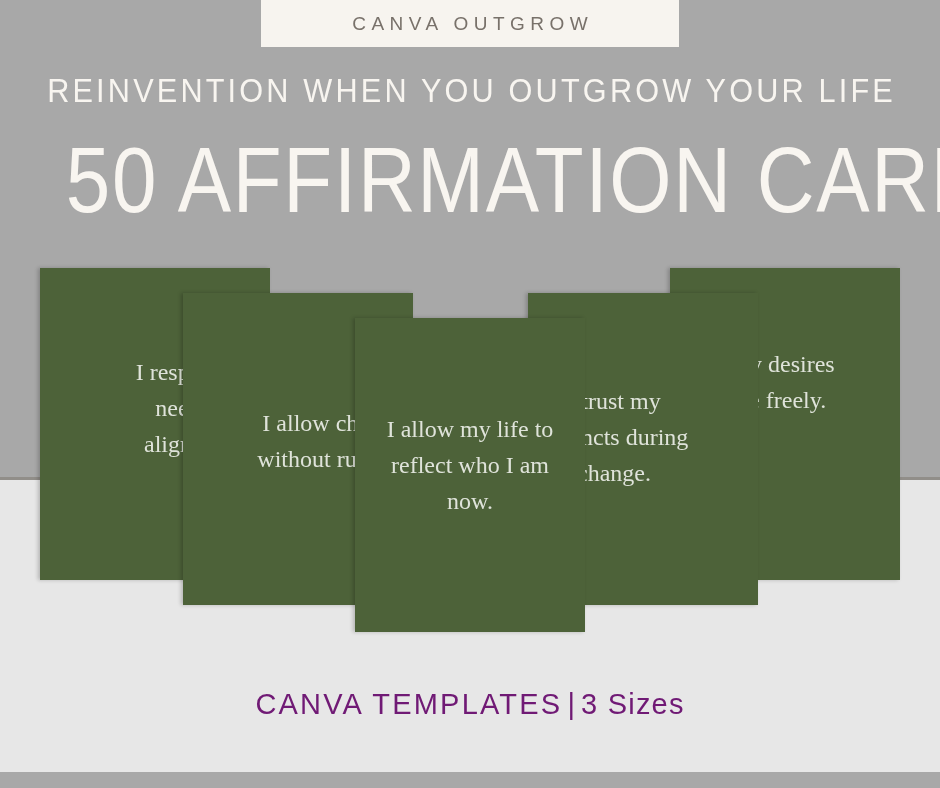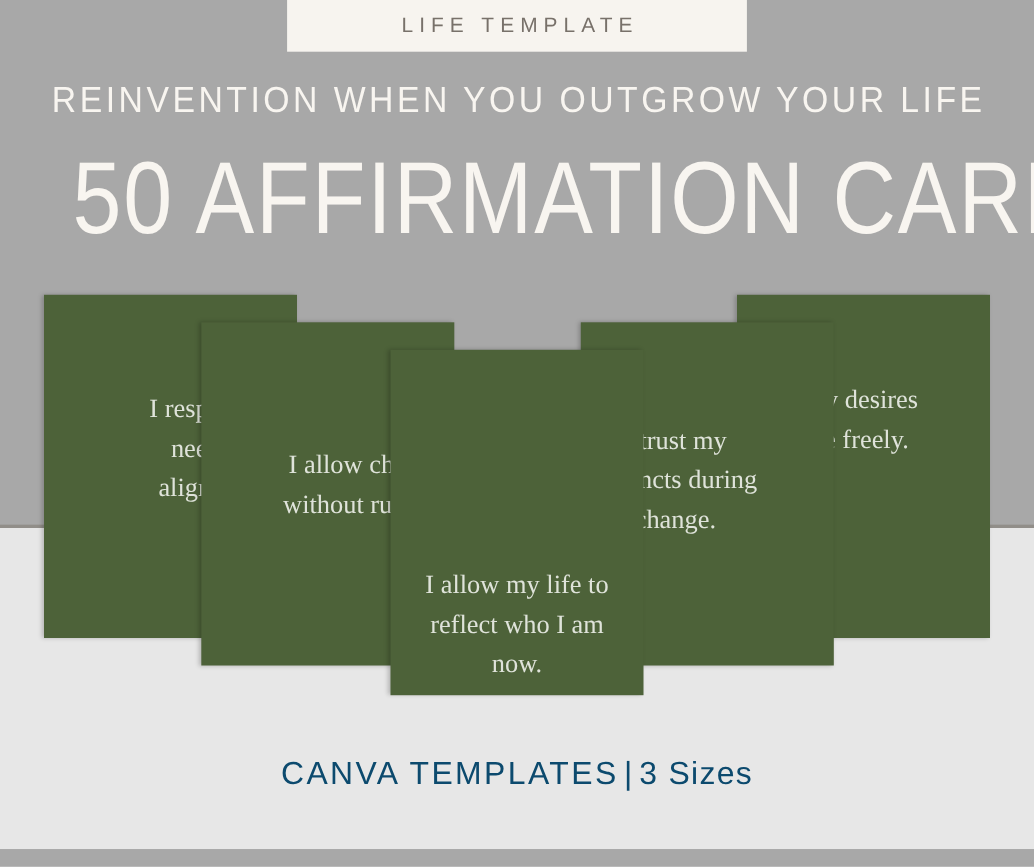--- a/index.html
+++ b/index.html
@@ -115,58 +115,58 @@
     font-family: "Liberation Serif", serif;
     color: #dfe3da;
     text-align: center;
     line-height: 1.50;
     white-space: nowrap;
   }
 
   
   .card-1 { left: 40px;  top: 268px; width: 230px; height: 312px; z-index: 1; }
   .card-2 { left: 183px; top: 293px; width: 230px; height: 312px; z-index: 2; }
-  .card-3 { left: 355px; top: 318px; width: 230px; height: 314px; z-index: 3; align-items: flex-end; }
+  .card-3 { left: 355px; top: 318px; width: 230px; height: 314px; z-index: 3; }
   .card-4 { left: 528px; top: 293px; width: 230px; height: 312px; z-index: 2; }
   .card-5 { left: 670px; top: 268px; width: 230px; height: 312px; z-index: 1; }
 
   .card-1 .card-text { font-size: 24px; transform: translate(40px, -16px); }
   .card-2 .card-text { font-size: 24px; transform: translate(35px, -8px); }
   .card-3 .card-text { font-size: 24px; transform: translate(0px, -10px); white-space: normal; width: 200px; }
   .card-4 .card-text { font-size: 24px; transform: translate(-29px, -12px); }
   .card-5 .card-text { font-size: 24px; transform: translate(-24px, -42px); }
 
   
   .footer {
     position: absolute;
     left: 0; top: 688px;
     width: 940px;
     text-align: center;
     font-family: "Liberation Sans", sans-serif;
     font-size: 29px;
     font-weight: 400;
     letter-spacing: 1.2px;
-    color: #0c4a6e;
+    color: #701a75;
     white-space: nowrap;
   }
   .footer .ft-strong { letter-spacing: 2.2px; }
   .footer .ft-sep { padding: 0 5px; }
 </style>
 </head>
 <body>
 
 <div id="canvas">
 
   <div class="band-top"></div>
   <div class="band-divider"></div>
   <div class="band-mid"></div>
   <div class="band-bottom"></div>
 
   <div class="banner">
-    <span class="banner-label">LIFE TEMPLATE</span>
+    <span class="banner-label">CANVA OUTGROW</span>
   </div>
 
   <div class="subtitle">REINVENTION WHEN YOU OUTGROW YOUR LIFE</div>
   <div class="title">50 AFFIRMATION CARDS</div>
 
   <div class="cards">
 
     <div class="card card-1">
       <div class="card-text">
           <div>I respect my</div>

